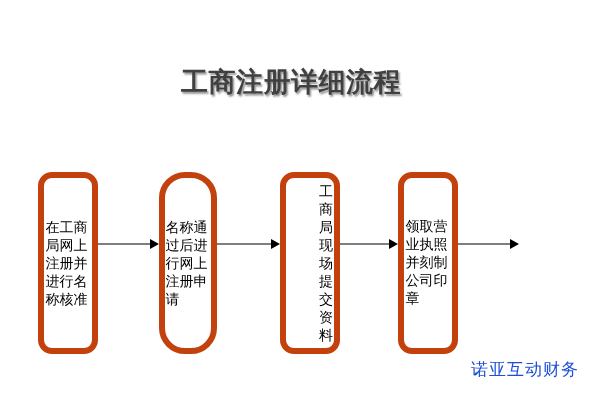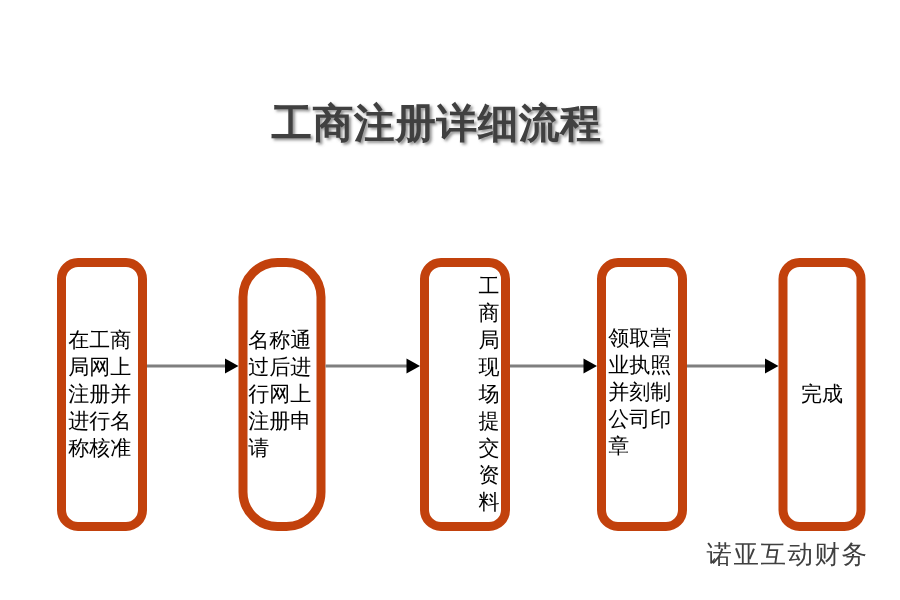--- a/index.html
+++ b/index.html
@@ -81,21 +81,21 @@
   .a2 { left: 217px; width: 63px; }
   .a3 { left: 340px; width: 58px; }
   .a4 { left: 458px; width: 61px; }
 
   .watermark {
     position: absolute;
     top: 358px;
     right: 21px;
     font-size: 17px;
     letter-spacing: 1px;
-    color: #404040;
+    color: #1d4ed8;
     white-space: nowrap;
   }
 </style>
 </head>
 <body>
 
 <div class="canvas">
 
   <h1 class="title">工商注册详细流程</h1>
 
@@ -128,19 +128,16 @@
 
   <div class="node n4">
     <span class="node-label">领取营业执照并刻制公司印章</span>
   </div>
 
   <div class="arrow a4">
     <span class="arrow-line"></span>
     <span class="arrow-head"></span>
   </div>
 
-  <div class="node n5">
-    <span class="node-label">完成</span>
-  </div>
 
   <div class="watermark">诺亚互动财务</div>
 
 </div>
 
 </body></html>

